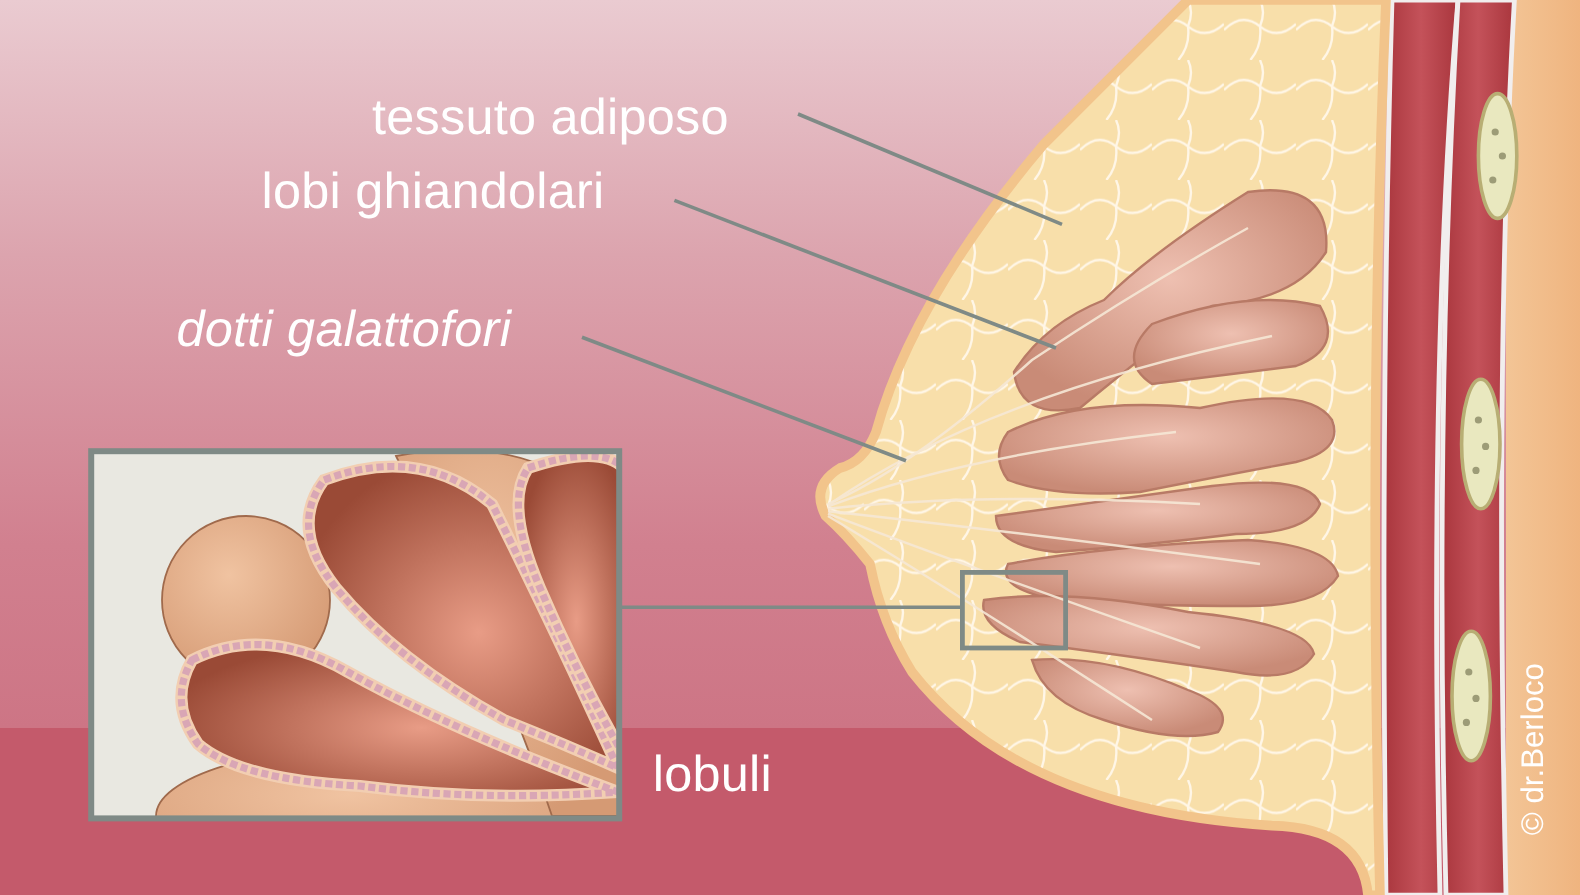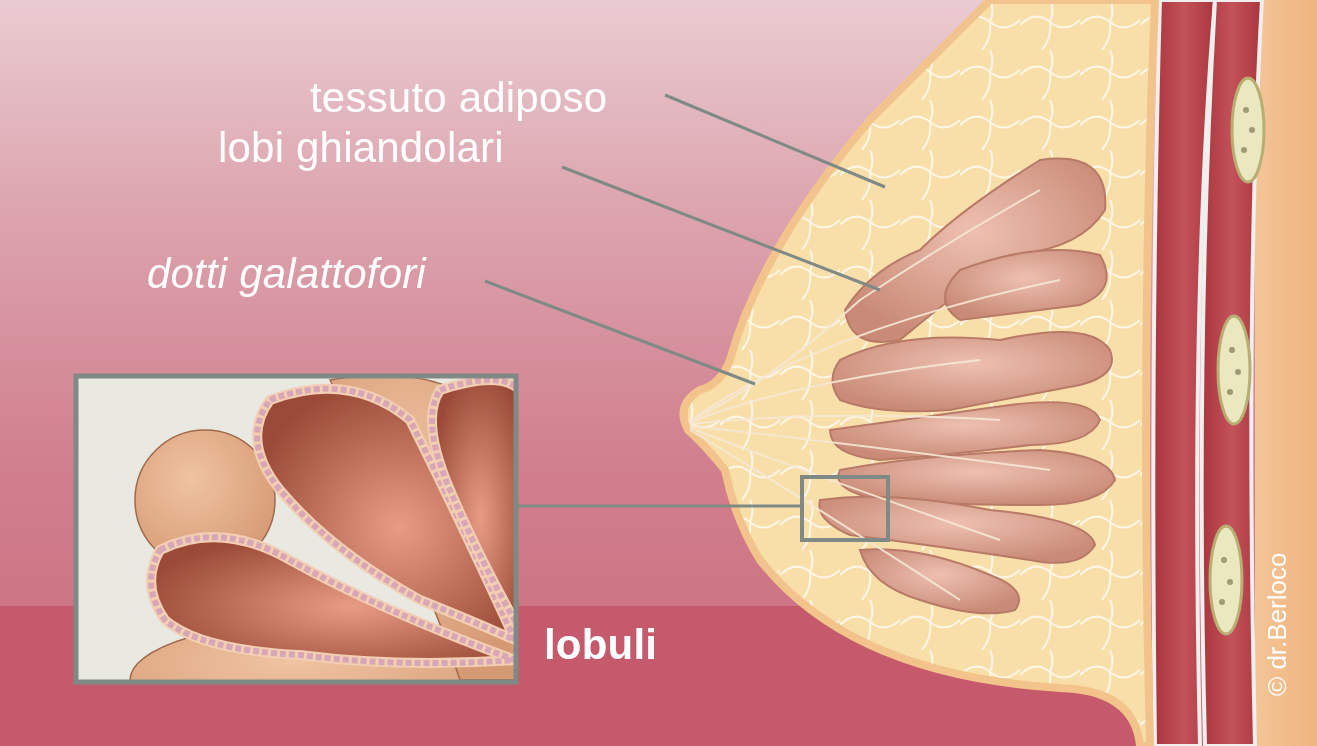--- a/index.html
+++ b/index.html
@@ -120,16 +120,16 @@
       <path d="M440 390 Q500 370 520 390 L520 630 Q480 560 450 490 Q420 420 440 390 Z" fill="none" stroke="#d9a6b5" stroke-width="6" stroke-dasharray="6 3"></path>
 
       <path d="M160 550 Q220 520 290 560 Q380 610 515 660 Q400 668 300 655 Q200 650 165 620 Q140 585 160 550 Z" fill="url(#cavityG)" stroke="#f2ceb2" stroke-width="10"></path>
       <path d="M160 550 Q220 520 290 560 Q380 610 515 660 Q400 668 300 655 Q200 650 165 620 Q140 585 160 550 Z" fill="none" stroke="#d9a6b5" stroke-width="6" stroke-dasharray="6 3"></path>
     </g>
     <rect x="76" y="376" width="440" height="306" fill="none" stroke="#7f8a86" stroke-width="5"></rect>
   </g>
 </svg>
 
 <div class="label" style="left:310px; top:77px;">tessuto adiposo</div>
-<div class="label" style="left:218px; top:127px;">lobi ghiandolari</div>
+<div class="label" style="left:218px; top:138px;">lobi ghiandolari</div>
 <div class="label" style="left:147px; top:253px;font-style:italic;">dotti galattofori</div>
-<div class="label" style="left:544px; top:624px;font-weight:bold;">lobuli</div>
+<div class="label" style="left:544px; top:624px;">lobuli</div>
 <div class="copyright" style="left:1262px; top:696px;">© dr.Berloco</div>
 
 </body></html>

